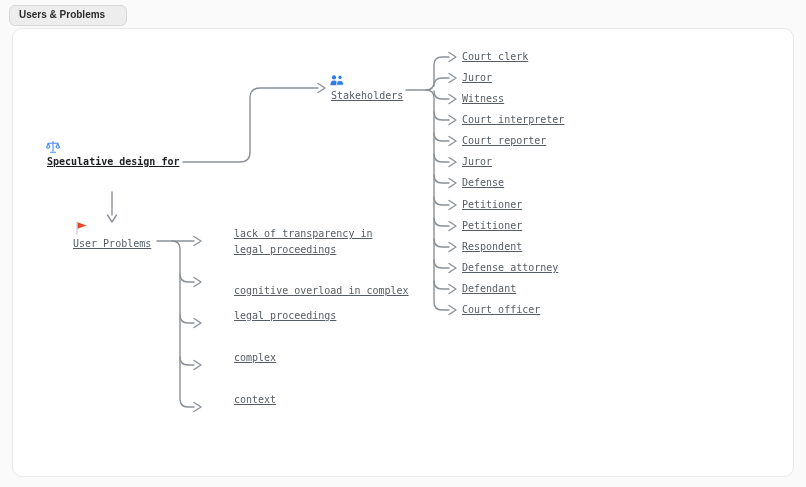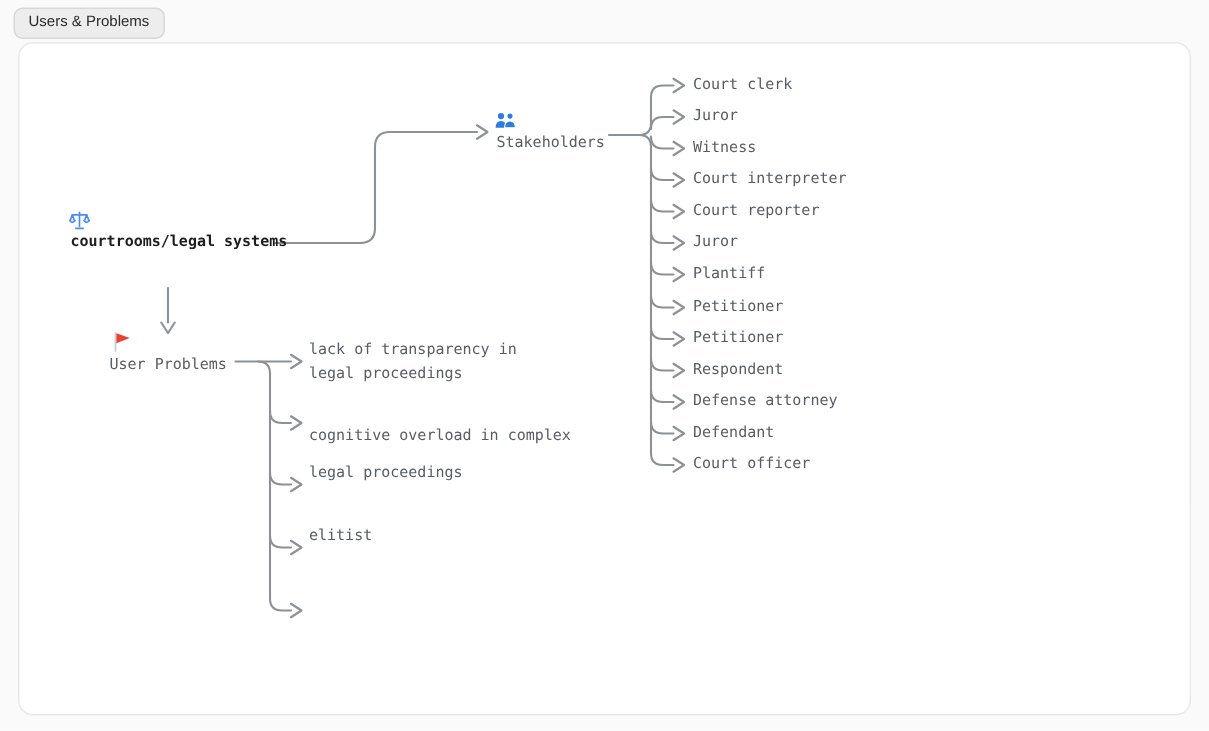--- a/index.html
+++ b/index.html
@@ -6,44 +6,44 @@
   html,body { width:806px; height:487px; }
   body {
     position:relative;
     background:#fafafa;
     font-family:"DejaVu Sans Mono","Liberation Mono",monospace;
     overflow:hidden;
   }
   .tab {
     position:absolute; left:9px; top:5px;
     background:#ededed; border:1px solid #d7d7d7; border-radius:6px;
-    padding:3px 9px 4px 9px;
+    padding:3px 21px 4px 9px;
     font-family:"Liberation Sans",sans-serif;
     font-size:10px; color:#2b2b2b; line-height:12px;
-    white-space:nowrap; z-index:3;
+    white-space:nowrap; z-index:3;font-weight:bold;
   }
   .canvas {
     position:absolute; left:12px; top:28px; width:782px; height:449px;
     background:#ffffff; border:1px solid #e7e8ea; border-radius:10px;
     z-index:1;
   }
   svg.connectors {
     position:absolute; left:0; top:0; width:806px; height:487px;
     z-index:2; pointer-events:none;
   }
   .lbl {
     position:absolute; z-index:3; white-space:nowrap;
-    font-size:10px; color:#565d64; line-height:14px;
+    font-size:10px; color:#565d64; line-height:14px;text-decoration:underline;
   }
   .root-label { left:47px; top:152px; font-weight:bold; color:#1c1e21; line-height:19.5px; font-size:10px; }
   .root-label span { display:block; }
   .node-label { cursor:default; }
   .stake-item { left:462px; line-height:14px; }
   .prob-item { left:206px; line-height:16px; }
-  .prob-item span { display:block; }
+  .prob-item span { display:block;margin-left:28px; }
   .icon { position:absolute; z-index:3; }
 </style>
 </head>
 <body>
 
 <div class="tab">Users &amp; Problems</div>
 
 <div class="canvas"></div>
 
 <svg class="connectors" viewBox="0 0 806 487" fill="none" stroke="#8b9197" stroke-width="1.4" stroke-linecap="round" stroke-linejoin="round">
@@ -77,39 +77,39 @@
 
 <svg class="icon" style="left:46px;top:140px" width="14" height="14" viewBox="0 0 14 14" fill="none" stroke="#4a8df0" stroke-width="1.1" stroke-linecap="round">
   <path d="M7 1.5 V11"></path>
   <path d="M2.2 3.2 H11.8"></path>
   <path d="M2.2 3.2 L0.8 7 M2.2 3.2 L3.6 7 M0.4 7 Q2.2 9.4 4 7"></path>
   <path d="M11.8 3.2 L10.4 7 M11.8 3.2 L13.2 7 M10 7 Q11.8 9.4 13.6 7"></path>
   <path d="M4.5 12.2 H9.5"></path>
 </svg>
 
 <div class="lbl root-label node-label">
-  <span>courtrooms/legal systems</span>
+  <span>Speculative design for</span>
 </div>
 
 <svg class="icon" style="left:330px;top:75px" width="14" height="11" viewBox="0 0 14 11" fill="#2e7be5">
   <circle cx="4" cy="2.4" r="2.1"></circle>
   <path d="M0.4 10.2 Q0.4 5.6 4 5.6 Q7.6 5.6 7.6 10.2 Z"></path>
   <circle cx="10" cy="2.4" r="2.1" stroke="#ffffff" stroke-width="0.8"></circle>
   <path d="M6.4 10.2 Q6.4 5.6 10 5.6 Q13.6 5.6 13.6 10.2 Z" stroke="#ffffff" stroke-width="0.8"></path>
 </svg>
 
 <div class="lbl node-label" style="left:331px;top:89px">Stakeholders</div>
 
 <div class="lbl stake-item" style="top:50px">Court clerk</div>
 <div class="lbl stake-item" style="top:71px">Juror</div>
 <div class="lbl stake-item" style="top:92px">Witness</div>
 <div class="lbl stake-item" style="top:113px">Court interpreter</div>
 <div class="lbl stake-item" style="top:134px">Court reporter</div>
 <div class="lbl stake-item" style="top:155px">Juror</div>
-<div class="lbl stake-item" style="top:176px">Plantiff</div>
+<div class="lbl stake-item" style="top:176px">Defense</div>
 <div class="lbl stake-item" style="top:198px">Petitioner</div>
 <div class="lbl stake-item" style="top:219px">Petitioner</div>
 <div class="lbl stake-item" style="top:240px">Respondent</div>
 <div class="lbl stake-item" style="top:261px">Defense attorney</div>
 <div class="lbl stake-item" style="top:282px">Defendant</div>
 <div class="lbl stake-item" style="top:303px">Court officer</div>
 
 <svg class="icon" style="left:75px;top:221px" width="13" height="14" viewBox="0 0 13 14">
   <path d="M2 1 V13" stroke="#c9ced3" stroke-width="1.2" stroke-linecap="round" fill="none"></path>
   <path d="M2.6 1.2 L11.5 4.4 L2.6 7.8 Z" fill="#e8432d"></path>
@@ -121,16 +121,17 @@
   <span>lack of transparency in</span>
   <span>legal proceedings</span>
 </div>
 <div class="lbl prob-item" style="top:283px">
   <span>cognitive overload in complex</span>
 </div>
 <div class="lbl prob-item" style="top:308px">
   <span>legal proceedings</span>
 </div>
 <div class="lbl prob-item" style="top:350px">
-  <span>elitist</span>
+  <span>complex</span>
 </div>
 <div class="lbl prob-item" style="top:392px">
+  <span>context</span>
 </div>
 
 </body></html>

